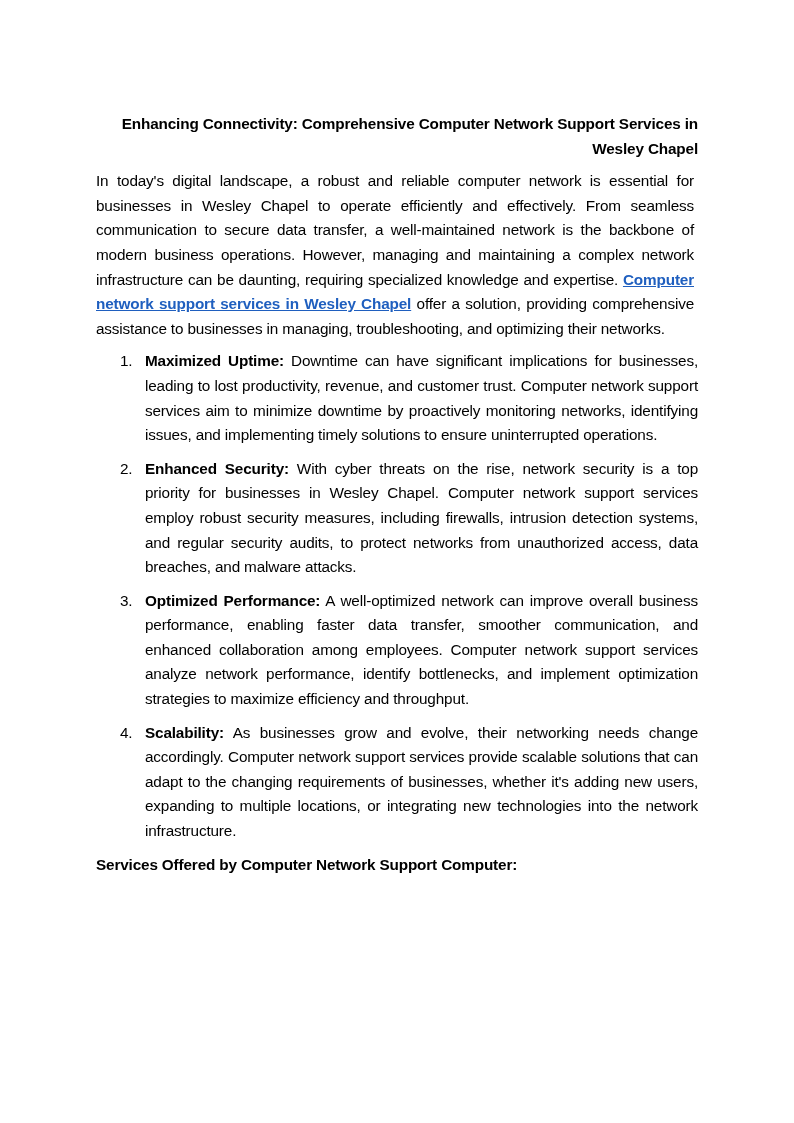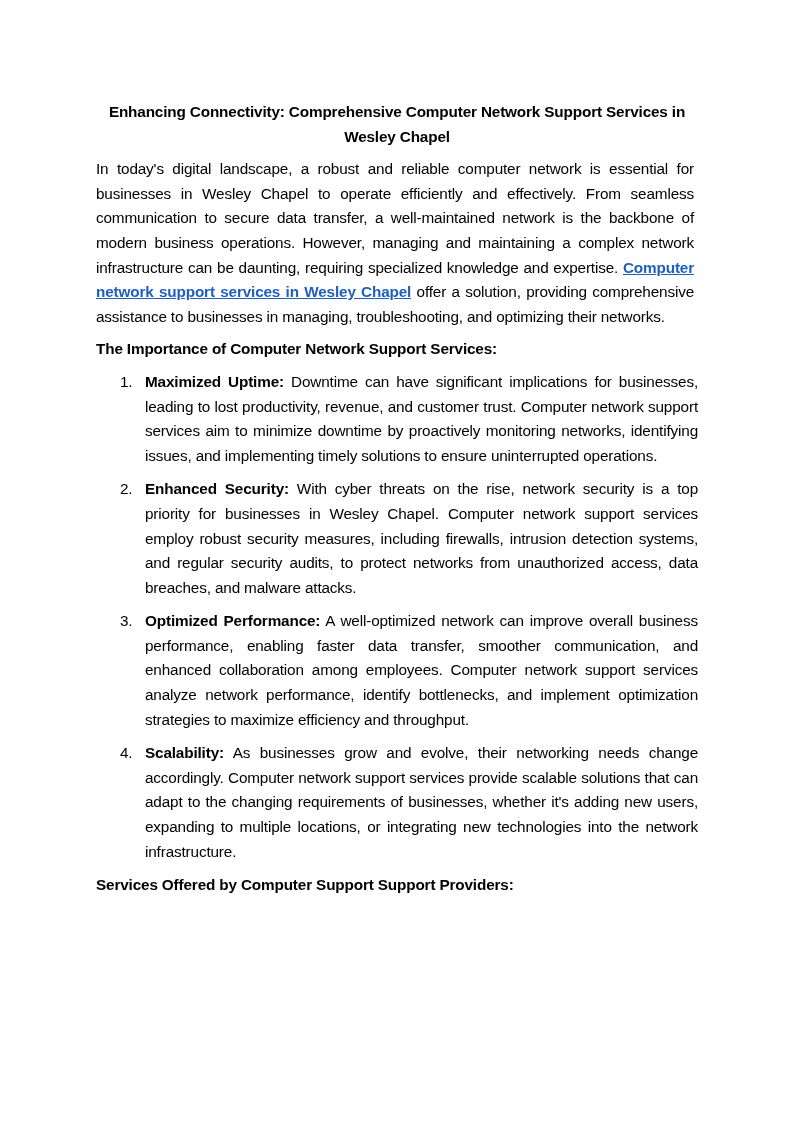--- a/index.html
+++ b/index.html
@@ -3,49 +3,48 @@
 <meta charset="utf-8">
 <style>
   html, body { margin: 0; padding: 0; background: #ffffff; }
   body { width: 794px; height: 1123px; position: relative; overflow: hidden; }
   .page {
     position: absolute; left: 96px; top: 96px; width: 602px;
     font-family: "Liberation Sans", sans-serif;
     font-size: 15.3px; line-height: 24.6px; color: #000000;
     letter-spacing: -0.15px;
   }
-  .title { font-weight: bold; margin: 4px 0 8px 0; text-align: center; }
+  .title { font-weight: bold; margin: 16px 0 8px 0; text-align: right; }
   .heading { font-weight: bold; margin: 0 0 8px 0; }
   .para { margin: 0 4px 8px 0; text-align: justify; }
   .link { color: #1f5fbf; font-weight: bold; text-decoration: underline; cursor: pointer; }
   ol.list { margin: 0 0 8px 0; padding: 0; list-style: none; }
   ol.list li { position: relative; padding-left: 49px; margin-bottom: 9px; text-align: justify; }
   ol.list li .num { position: absolute; left: 24px; top: 0; }
   ol.list li .term { font-weight: bold; }
 </style>
 </head>
 <body>
 
 <div class="page">
   <p class="title">Enhancing Connectivity: Comprehensive Computer Network Support Services in Wesley Chapel</p>
 
 
   <p class="para"><span>In today's digital landscape, a robust and reliable computer network is essential for businesses in Wesley Chapel to operate efficiently and effectively. From seamless communication to secure data transfer, a well-maintained network is the backbone of modern business operations. However, managing and maintaining a complex network infrastructure can be daunting, requiring specialized knowledge and expertise. </span><a class="link">Computer network support services in Wesley Chapel</a><span> offer a solution, providing comprehensive assistance to businesses in managing, troubleshooting, and optimizing their networks.</span></p>
 
-  <p class="heading">The Importance of Computer Network Support Services:</p>
 
   <ol class="list">
     <li>
       <span class="num">1.</span><span class="term">Maximized Uptime:</span><span> Downtime can have significant implications for businesses, leading to lost productivity, revenue, and customer trust. Computer network support services aim to minimize downtime by proactively monitoring networks, identifying issues, and implementing timely solutions to ensure uninterrupted operations.</span>
     </li>
     <li>
       <span class="num">2.</span><span class="term">Enhanced Security:</span><span> With cyber threats on the rise, network security is a top priority for businesses in Wesley Chapel. Computer network support services employ robust security measures, including firewalls, intrusion detection systems, and regular security audits, to protect networks from unauthorized access, data breaches, and malware attacks.</span>
     </li>
     <li>
       <span class="num">3.</span><span class="term">Optimized Performance:</span><span> A well-optimized network can improve overall business performance, enabling faster data transfer, smoother communication, and enhanced collaboration among employees. Computer network support services analyze network performance, identify bottlenecks, and implement optimization strategies to maximize efficiency and throughput.</span>
     </li>
     <li>
       <span class="num">4.</span><span class="term">Scalability:</span><span> As businesses grow and evolve, their networking needs change accordingly. Computer network support services provide scalable solutions that can adapt to the changing requirements of businesses, whether it's adding new users, expanding to multiple locations, or integrating new technologies into the network infrastructure.</span>
     </li>
   </ol>
 
-  <p class="heading">Services Offered by Computer Support Support Providers:</p>
+  <p class="heading">Services Offered by Computer Network Support Computer:</p>
 </div>
 
 </body></html>

